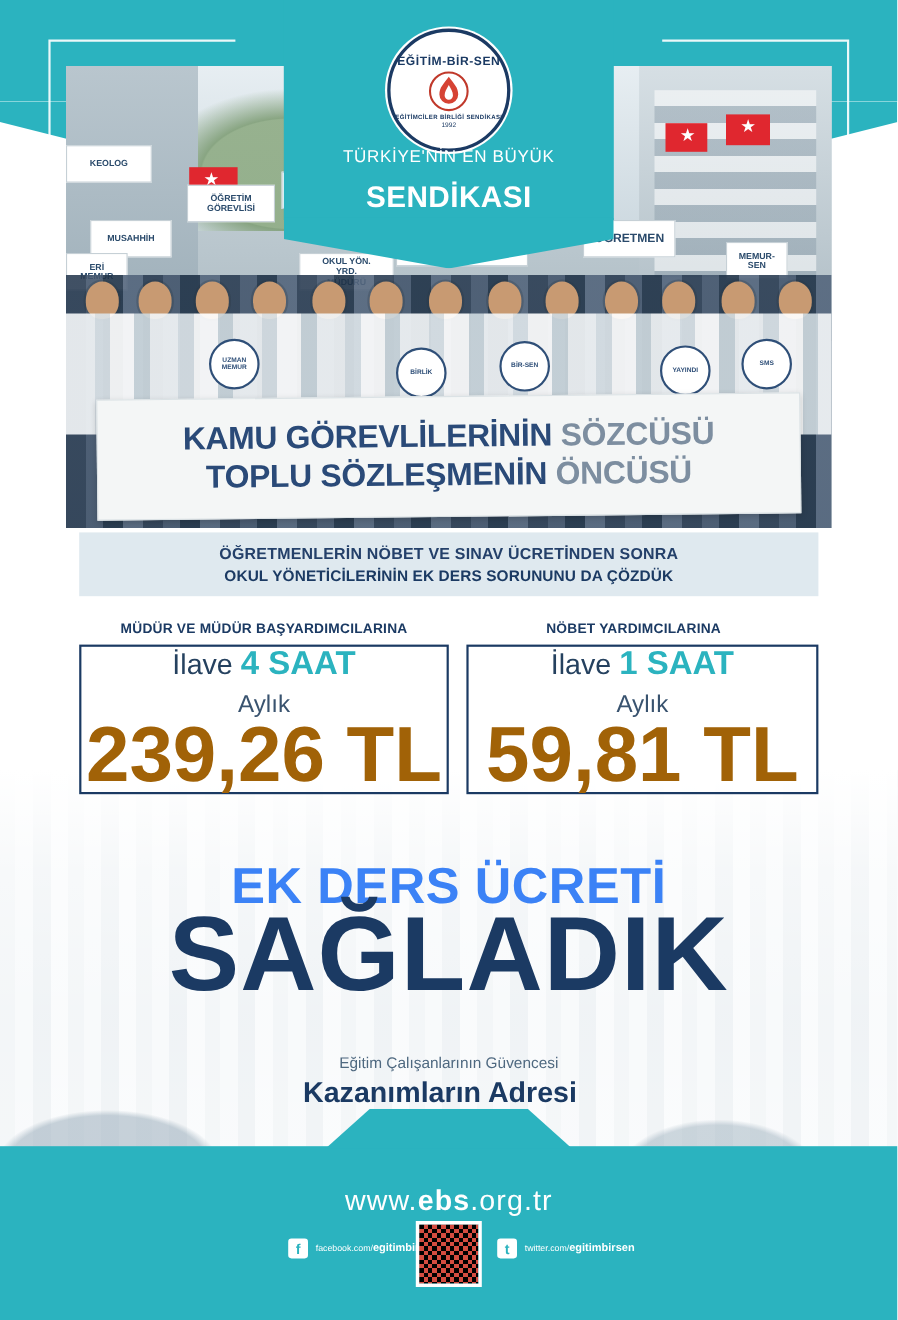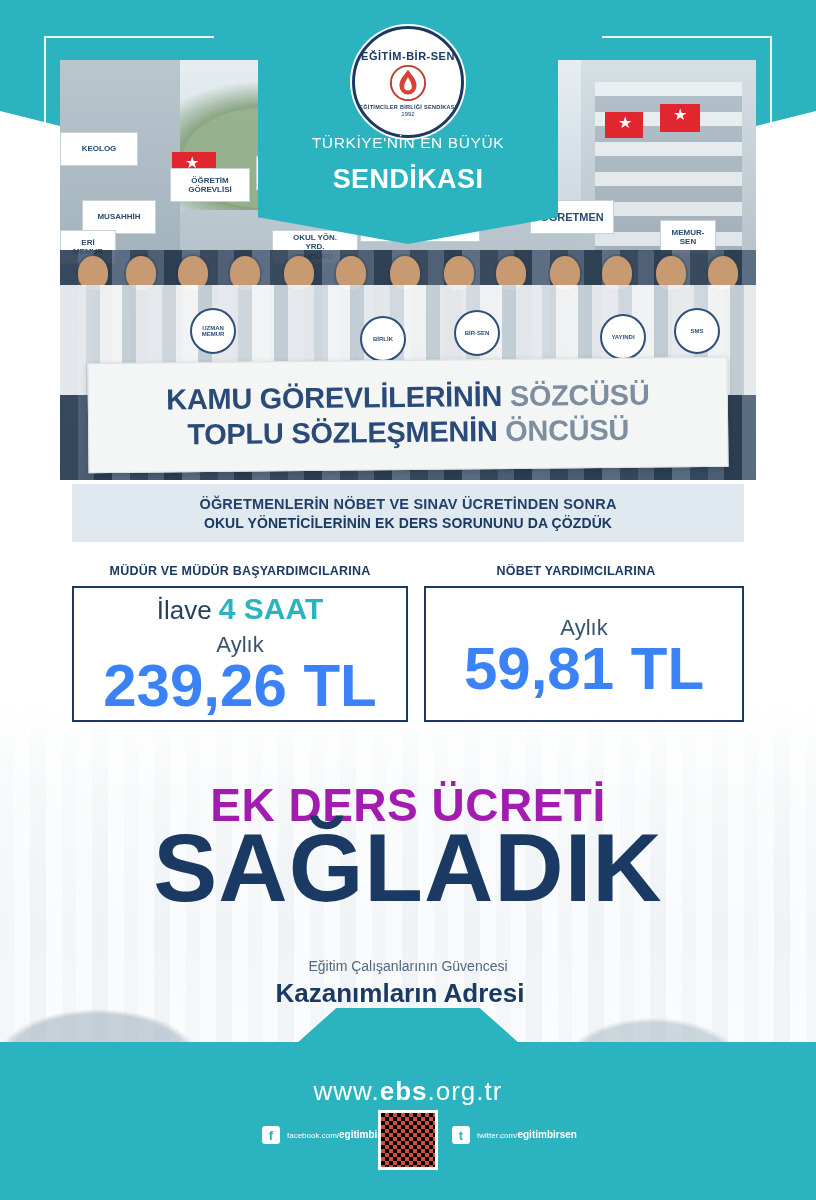--- a/index.html
+++ b/index.html
@@ -209,26 +209,26 @@
   .value-box {
     position: absolute; top: 586px; height: 136px;
     border: 2px solid #1b3a63; background: rgba(255,255,255,.55);
     display: flex; flex-direction: column; align-items: center; justify-content: center;
   }
   .value-box.left { left: 72px; width: 336px; }
   .value-box.right { left: 424px; width: 320px; }
   .vb-ilave { font-size: 26px; color: #25415f; font-weight: 300; }
   .vb-ilave b { color: #2bb3bf; font-weight: bold; font-size: 30px; }
   .vb-aylik { font-size: 22px; color: #39536f; font-weight: 300; margin-top: 6px; }
-  .vb-amount { font-size: 60px; font-weight: bold; color: #3b82f6; line-height: 1; margin-top: -2px; }
+  .vb-amount { font-size: 71px; font-weight: bold; color: #a16207; line-height: 1; margin-top: -2px; }
 
   
   .headline1 {
     position: absolute; left: 0; top: 778px; width: 816px; text-align: center;
-    font-size: 46px; font-weight: bold; color: #a21caf; letter-spacing: .5px;
+    font-size: 46px; font-weight: bold; color: #3b82f6; letter-spacing: .5px;
   }
   .headline2 {
     position: absolute; left: 0; top: 820px; width: 816px; text-align: center;
     font-size: 96px; font-weight: bold; color: #1b3a63; letter-spacing: 1px; line-height: 1;
   }
 
   
   .slogan1 {
     position: absolute; left: 0; top: 958px; width: 816px; text-align: center;
     font-size: 14px; color: #4f6980;
@@ -369,20 +369,23 @@
 
   <div class="value-box left">
     <div class="vb-ilave">
       <span>İlave</span> <b>4 SAAT</b>
     </div>
     <div class="vb-aylik">Aylık</div>
     <div class="vb-amount">239,26 TL</div>
   </div>
 
   <div class="value-box right">
+    <div class="vb-ilave">
+      <span>İlave</span> <b>1 SAAT</b>
+    </div>
     <div class="vb-aylik">Aylık</div>
     <div class="vb-amount">59,81 TL</div>
   </div>
 
   <div class="headline1">EK DERS ÜCRETİ</div>
   <div class="headline2">SAĞLADIK</div>
 
   <div class="slogan1">Eğitim Çalışanlarının Güvencesi</div>
   <div class="slogan2">Kazanımların Adresi</div>
 

